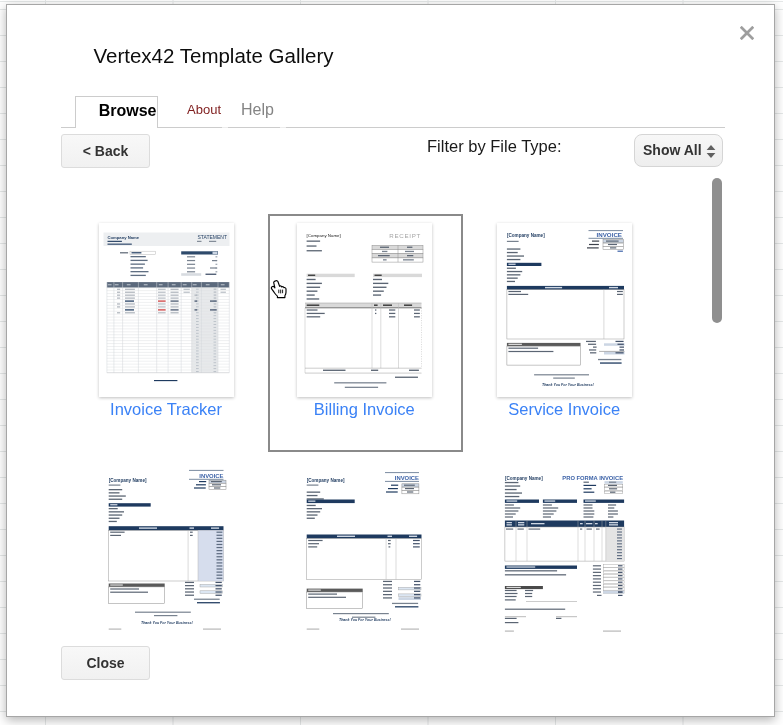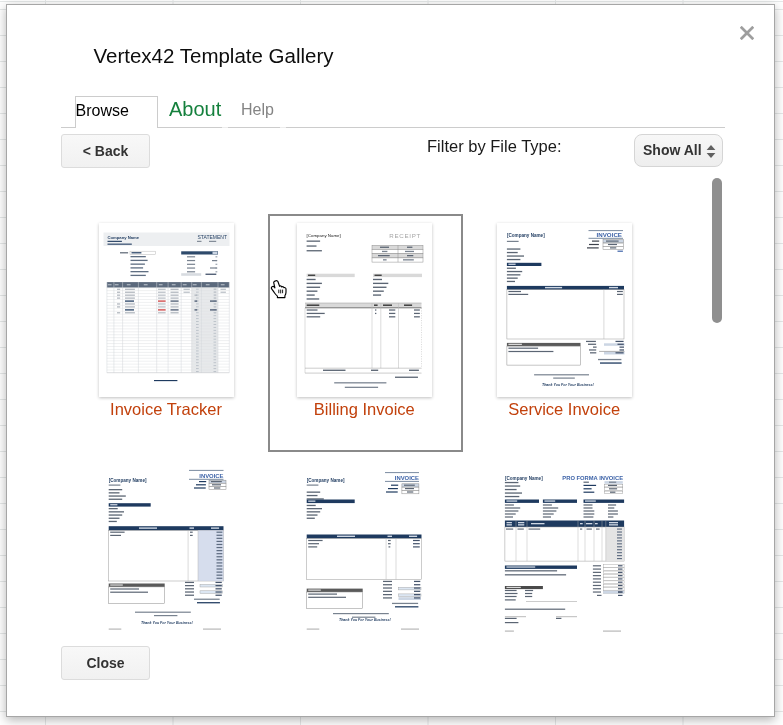--- a/index.html
+++ b/index.html
@@ -1,21 +1,21 @@
 <!DOCTYPE html>
 <html><head>
 <meta charset="utf-8">
 <style>
 html,body{margin:0;padding:0;width:783px;height:725px;overflow:hidden;background:#fff;
 font-family:"Liberation Sans",sans-serif;}
 .abs{position:absolute;}
 .btn{position:absolute;box-sizing:border-box;border:1px solid #dcdcdc;border-radius:3px;
 background:linear-gradient(#f8f8f8,#f1f1f1);color:#333;font-weight:bold;font-size:14px;
 text-align:center;}
-.cardlabel{position:absolute;width:196px;text-align:center;font-size:16.5px;color:#c2410c;}
+.cardlabel{position:absolute;width:196px;text-align:center;font-size:16.5px;color:#3b82f6;}
 .thumbshadow{position:absolute;box-shadow:0 1px 3px rgba(0,0,0,0.25);}
 </style>
 </head>
 <body>
 
 <svg class="abs" style="left:0;top:0" width="783" height="725">
     <line x1="45.5" y1="0" x2="45.5" y2="725" stroke="#d0d5d6" stroke-width="1"></line>
     <line x1="173" y1="0" x2="173" y2="725" stroke="#d0d5d6" stroke-width="1"></line>
     <line x1="300.5" y1="0" x2="300.5" y2="725" stroke="#d0d5d6" stroke-width="1"></line>
     <line x1="428" y1="0" x2="428" y2="725" stroke="#d0d5d6" stroke-width="1"></line>
@@ -59,23 +59,23 @@
   <svg class="abs" style="left:733px;top:21px" width="14" height="14" viewBox="0 0 14 14">
     <path d="M1.7 1.7 L12.3 12.3 M12.3 1.7 L1.7 12.3" stroke="#9e9e9e" stroke-width="2.7" stroke-linecap="square"></path>
   </svg>
 
   <div class="abs" style="left:54.5px;top:39px;font-size:20.5px;color:#0d0d0d;margin-left:32px;">Vertex42 Template Gallery</div>
 
   <div class="abs" style="left:54px;top:121.5px;width:664px;height:1px;background:#ccc"></div>
   <div class="abs" style="left:215px;top:121.5px;width:6px;height:1px;background:#ededed"></div>
   <div class="abs" style="left:273px;top:121.5px;width:6px;height:1px;background:#ededed"></div>
 
-  <div class="abs" style="left:67.5px;top:91px;width:83px;height:31.5px;background:#fff;border:1px solid #ccc;border-bottom:none;box-sizing:border-box;text-align:left;font-size:16px;font-weight:normal;color:#000;line-height:27.5px;z-index:2;">Browse</div>
-
-  <div class="abs" style="left:162px;top:91px;width:52px;height:30px;text-align:center;font-size:20px;color:#15803d;line-height:27.5px;">About</div>
+  <div class="abs" style="left:67.5px;top:91px;width:83px;height:31.5px;background:#fff;border:1px solid #ccc;border-bottom:none;box-sizing:border-box;text-align:right;font-size:16px;font-weight:bold;color:#000;line-height:27.5px;z-index:2;">Browse</div>
+
+  <div class="abs" style="left:162px;top:91px;width:52px;height:30px;text-align:right;font-size:13px;color:#7f1d1d;line-height:27.5px;">About</div>
 
   <div class="abs" style="left:224.5px;top:91px;width:52px;height:30px;text-align:center;font-size:16px;color:#848484;line-height:27.5px;">Help</div>
 
   <div class="btn" style="left:54px;top:129px;width:89px;height:34px;line-height:32px;">&lt; Back</div>
 
   <div class="abs" style="left:420px;top:132px;width:202px;text-align:left;font-size:16.5px;color:#1a1a1a;">Filter by File Type:</div>
 
   <div class="abs" style="left:627px;top:129px;width:89px;height:33px;box-sizing:border-box;border:1px solid #d5d5d5;border-radius:8px;background:linear-gradient(#f7f7f7,#eee);">
     <span style="position:absolute;left:8px;top:7px;font-size:14px;font-weight:bold;color:#333;">Show All</span>
     <svg style="position:absolute;right:6px;top:10px" width="10" height="13" viewBox="0 0 10 13">

